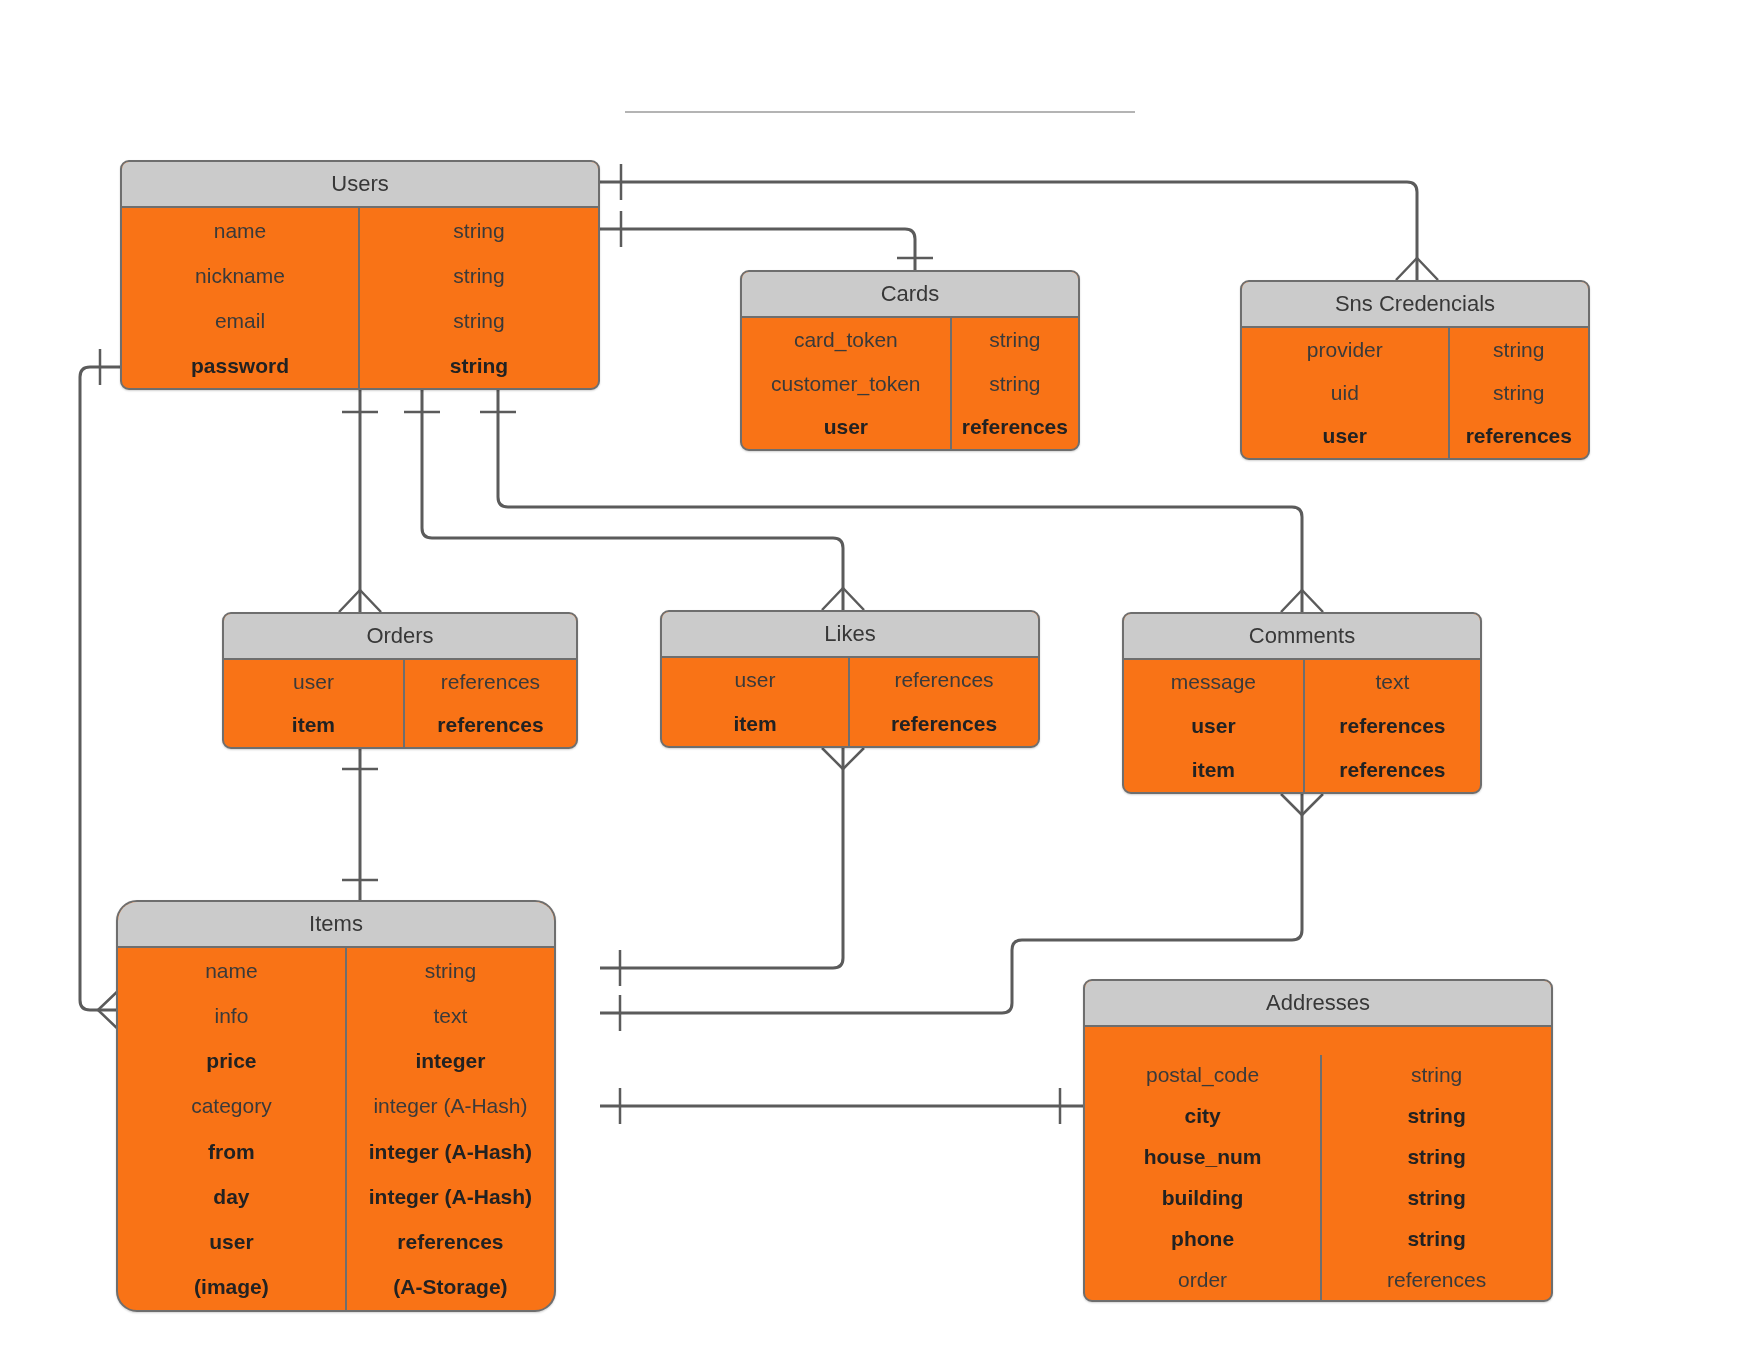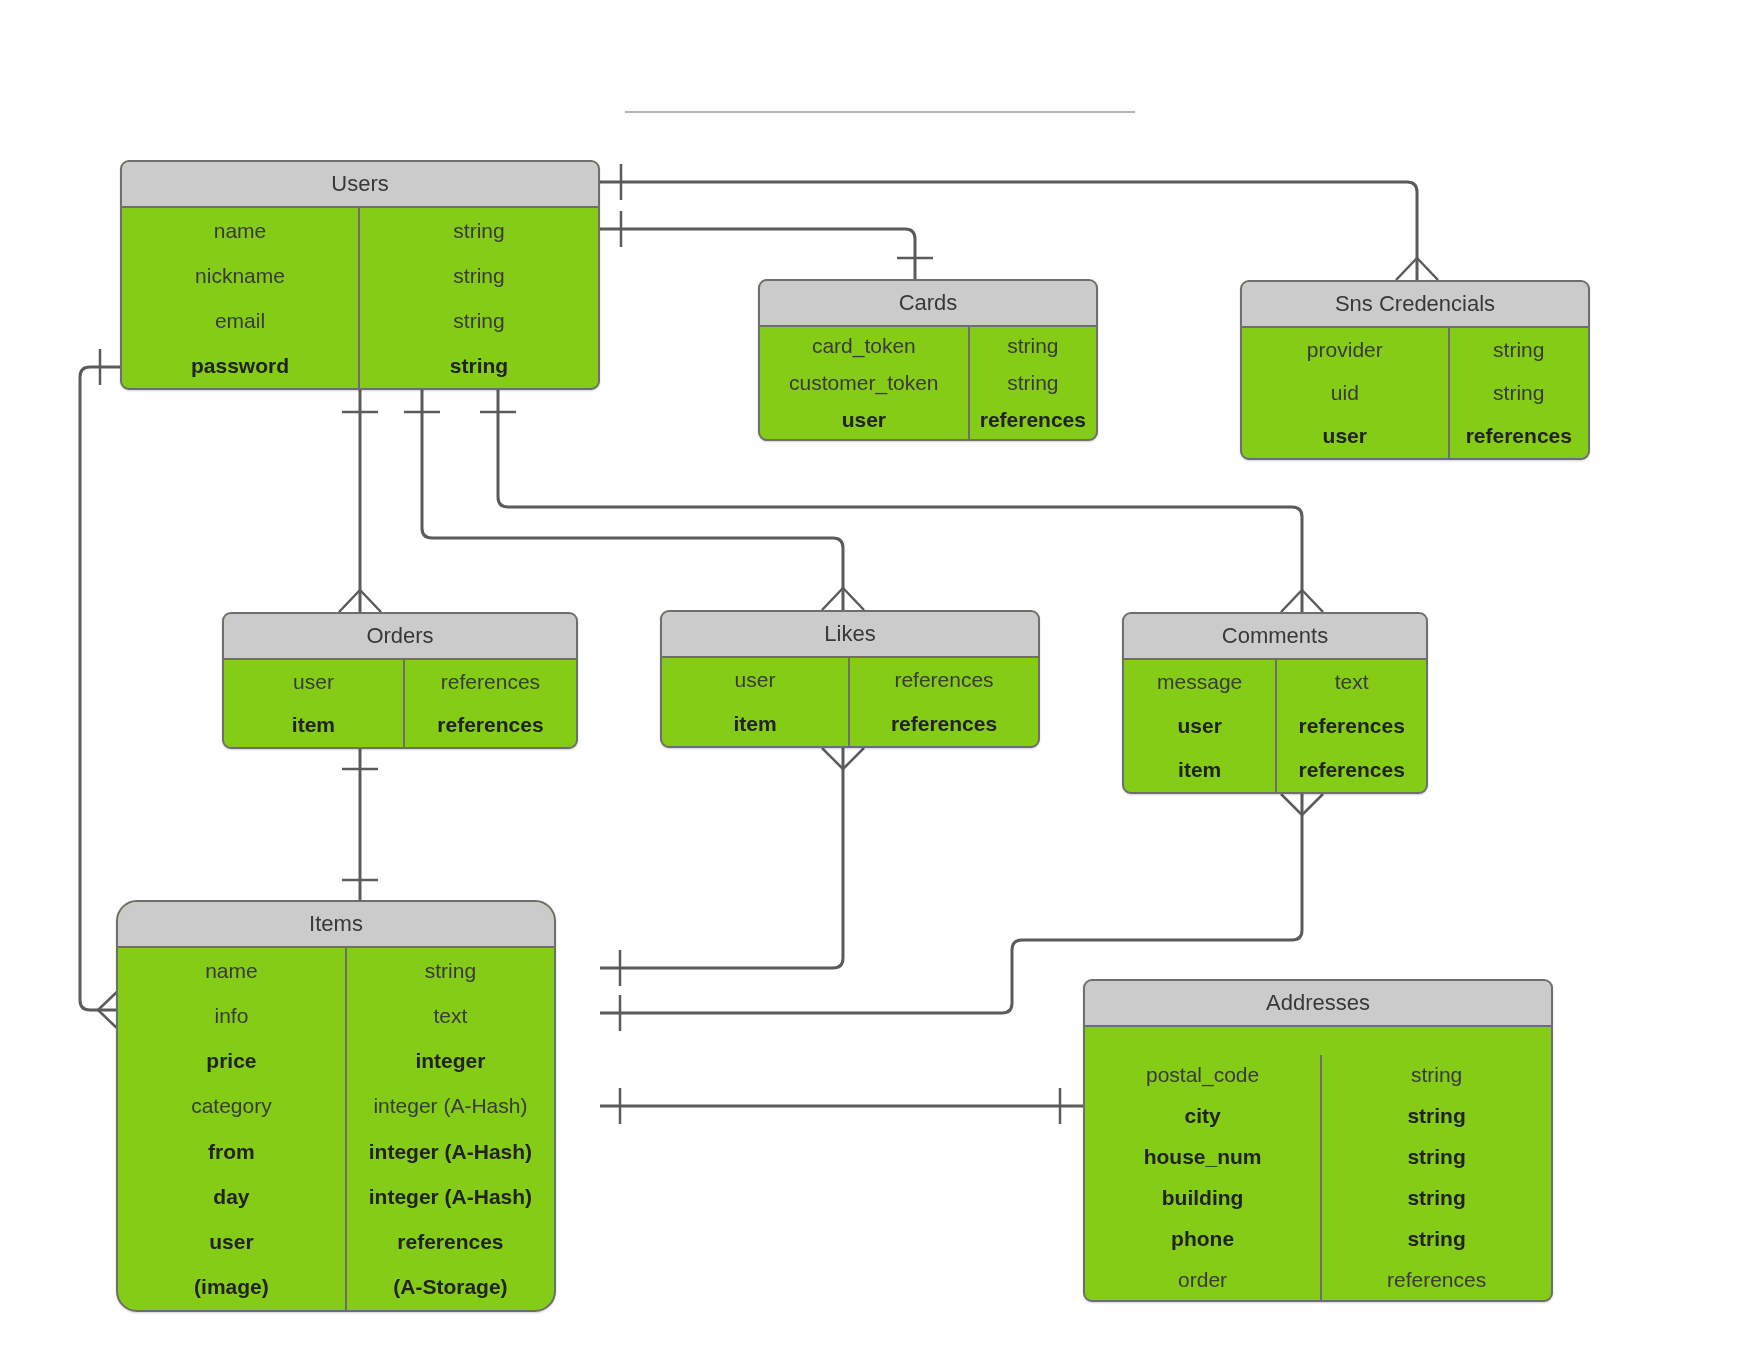--- a/index.html
+++ b/index.html
@@ -23,21 +23,21 @@
     border-top:2px solid #b4b4b4;
   }
 
   svg.wires{position:absolute;left:0;top:0;z-index:0;}
   svg.wires path,svg.wires line{fill:none;stroke:var(--connector);}
   svg.wires path.main{stroke-width:3;}
   svg.wires path.foot{stroke-width:2.5;}
   svg.wires line.tick{stroke-width:2.5;}
 
   .table{
-    position:absolute;z-index:1;background:#84cc16;
+    position:absolute;z-index:1;background:#f97316;
     border:2px solid var(--table-border);border-radius:9px;
     box-shadow:0 1px 2px rgba(0,0,0,0.18);
     display:flex;flex-direction:column;overflow:hidden;
   }
   .thead{
     height:46px;flex:0 0 46px;background:var(--header-fill);
     border-bottom:2px solid var(--table-border);
     display:flex;align-items:center;justify-content:center;
     font-size:22px;color:#383838;
   }
@@ -134,21 +134,21 @@
           <div class="tcell">email</div>
           <div class="tcell">string</div>
         </div>
         <div class="trow bold">
           <div class="tcell">password</div>
           <div class="tcell">string</div>
         </div>
       </div>
   </div>
 
-  <div class="table" style="left:740px;top:279px;width:340px;height:162px;margin-left:18px;">
+  <div class="table" style="left:740px;top:270px;width:340px;height:181px;">
     <div class="thead">Cards</div>
     <div class="tbody" style="--c1:62.4%;">
         <div class="trow">
           <div class="tcell">card_token</div>
           <div class="tcell">string</div>
         </div>
         <div class="trow">
           <div class="tcell">customer_token</div>
           <div class="tcell">string</div>
         </div>
@@ -198,21 +198,21 @@
           <div class="tcell">user</div>
           <div class="tcell">references</div>
         </div>
         <div class="trow bold">
           <div class="tcell">item</div>
           <div class="tcell">references</div>
         </div>
       </div>
   </div>
 
-  <div class="table" style="left:1122px;top:612px;width:306px;height:182px;">
+  <div class="table" style="left:1122px;top:612px;width:360px;height:182px;">
     <div class="thead">Comments</div>
     <div class="tbody" style="--c1:50.8%;">
         <div class="trow">
           <div class="tcell">message</div>
           <div class="tcell">text</div>
         </div>
         <div class="trow bold">
           <div class="tcell">user</div>
           <div class="tcell">references</div>
         </div>

